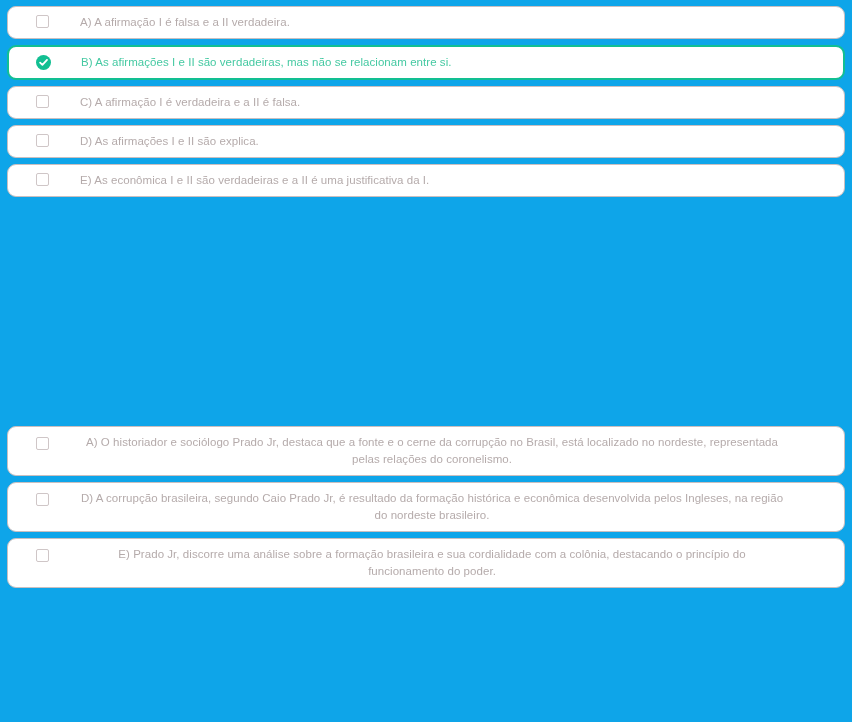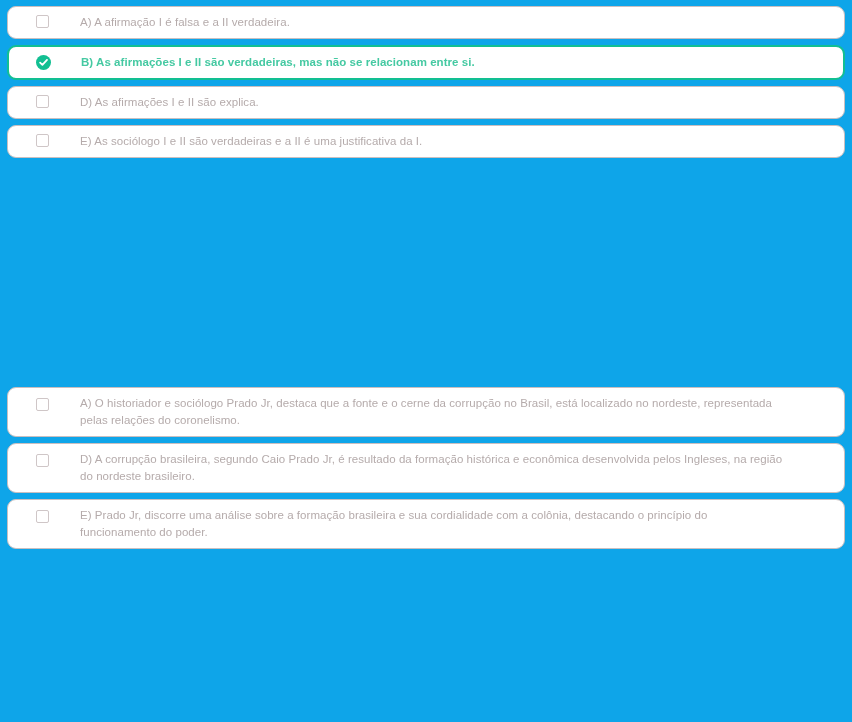--- a/index.html
+++ b/index.html
@@ -29,20 +29,21 @@
     box-sizing: border-box;
     width: 852px;
   }
 
   .options-block.block-top {
     padding-top: 6px;
   }
 
   .options-block.block-bottom {
     padding-top: 4px;
+    text-align: center;
   }
 
   .block-spacer {
     height: 219px;
     flex: 0 0 auto;
   }
 
   .option-row {
     display: flex;
     align-items: flex-start;
@@ -55,21 +56,20 @@
     min-height: 31px;
     padding: 0;
   }
 
   .option-row.two-line {
     min-height: 47px;
   }
 
   .option-row.selected {
     border: 2px solid #12bf92;
-    font-weight: bold;
   }
 
   .check-cell {
     flex: 0 0 auto;
     width: 68px;
     display: flex;
     align-items: flex-start;
     justify-content: center;
     padding-top: 8px;
     box-sizing: border-box;
@@ -133,27 +133,33 @@
               <circle cx="7.5" cy="7.5" r="7.5" fill="#12bf92"></circle>
               <path d="M4.1 7.6 L6.4 9.9 L11.0 4.9" fill="none" stroke="#ffffff" stroke-width="1.8" stroke-linecap="round" stroke-linejoin="round"></path>
             </svg></span>
         </div>
         <div class="option-text">B) As afirmações I e II são verdadeiras, mas não se relacionam entre si.</div>
       </div>
       <div class="option-row">
         <div class="check-cell">
           <span class="box-unchecked"></span>
         </div>
+        <div class="option-text">C) A afirmação I é verdadeira e a II é falsa.</div>
+      </div>
+      <div class="option-row">
+        <div class="check-cell">
+          <span class="box-unchecked"></span>
+        </div>
         <div class="option-text">D) As afirmações I e II são explica.</div>
       </div>
       <div class="option-row">
         <div class="check-cell">
           <span class="box-unchecked"></span>
         </div>
-        <div class="option-text">E) As sociólogo I e II são verdadeiras e a II é uma justificativa da I.</div>
+        <div class="option-text">E) As econômica I e II são verdadeiras e a II é uma justificativa da I.</div>
       </div>
     </div>
 
   <div class="block-spacer"></div>
 
   <div class="options-block block-bottom" id="block-1">
       <div class="option-row two-line">
         <div class="check-cell">
           <span class="box-unchecked"></span>
         </div>

